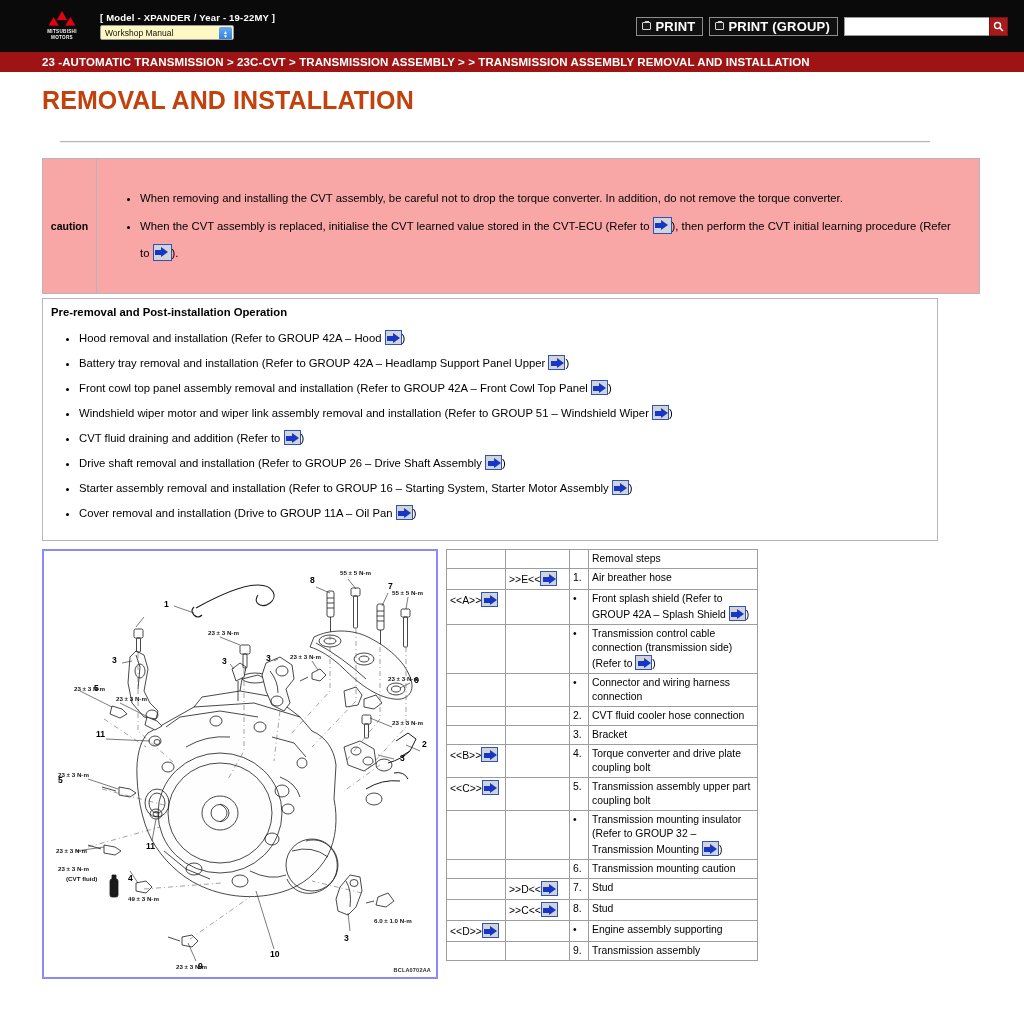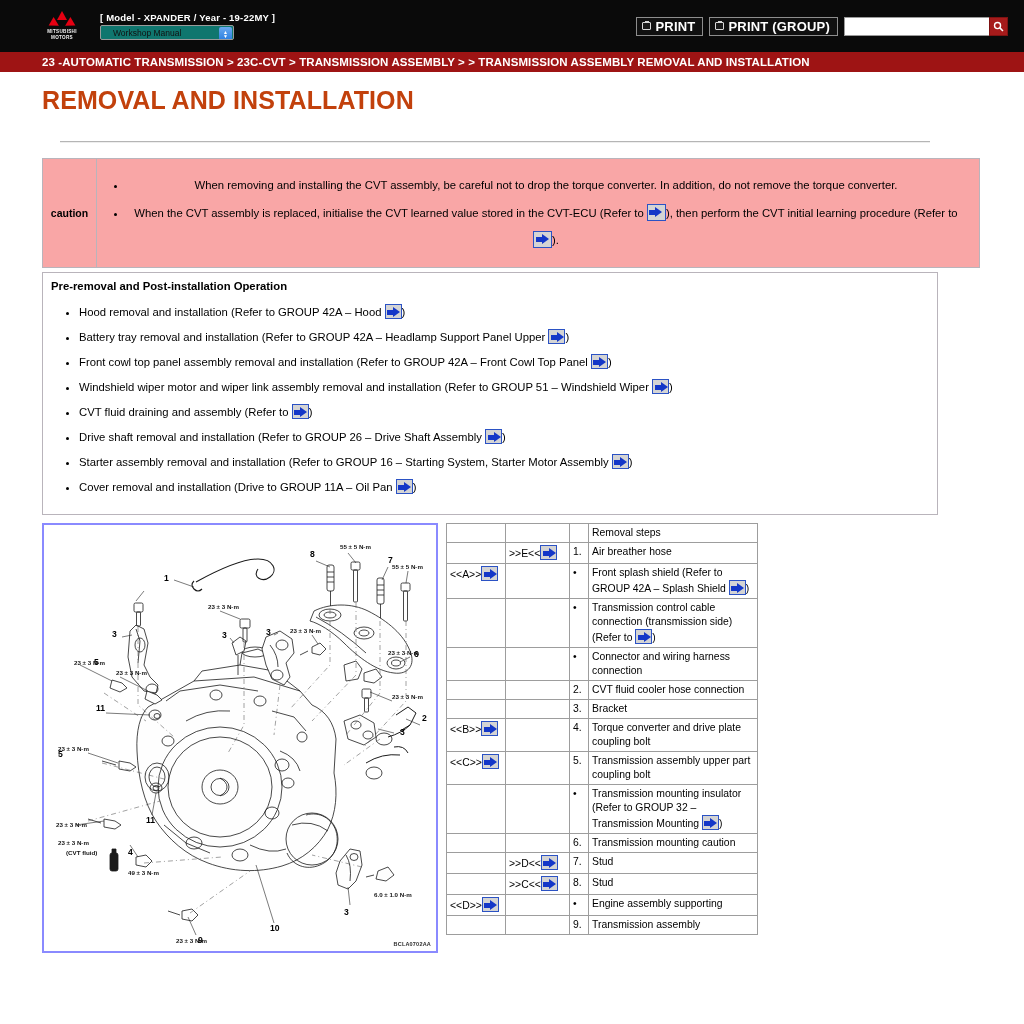--- a/index.html
+++ b/index.html
@@ -64,29 +64,29 @@
   #model-label {
     color: #ffffff;
     font-size: 9.5px;
     font-weight: bold;
     letter-spacing: .2px;
     white-space: nowrap;
   }
   #manual-select {
     width: 134px;
     height: 15px;
-    background: #0f766e;
+    background: #fef9c3;
     border: 1px solid #9a9a9a;
     border-radius: 2px;
     display: flex;
     align-items: center;
     position: relative;
     font-size: 8.5px;
     color: #111;
-    padding-left: 12px;
+    padding-left: 4px;
     overflow: hidden;
   }
   #select-arrow {
     position: absolute;
     right: 1px; top: 1px;
     width: 13px; height: 13px;
     background: linear-gradient(#6aa9ef, #2a7fe0);
     border-radius: 2px;
     color: #fff;
     font-size: 6px;
@@ -212,21 +212,21 @@
     align-items: center;
     justify-content: center;
     font-size: 10.5px;
     font-weight: bold;
     color: #000;
   }
   #caution-body {
     flex: 1 1 auto;
     padding: 9px 10px 9px 0;
   }
-  #caution-body ul { margin: 4px; padding: 0 0 0 26px; text-align: center; }
+  #caution-body ul { margin: 17px; padding: 0 0 0 26px; }
   #caution-body li {
     font-size: 11.3px;
     color: #000;
     line-height: 27px;
     margin: 0;
   }
   #caution-body li + li { margin-top: 1px; }
 
   
   #prep-box {
@@ -417,21 +417,21 @@
     </div>
   </div>
 
   <div id="prep-box">
     <div id="prep-title">Pre-removal and Post-installation Operation</div>
     <ul>
       <li><span>Hood removal and installation (Refer to GROUP 42A – Hood </span><span class="arrow-ico"></span><span>)</span></li>
       <li><span>Battery tray removal and installation (Refer to GROUP 42A – Headlamp Support Panel Upper </span><span class="arrow-ico"></span><span>)</span></li>
       <li><span>Front cowl top panel assembly removal and installation (Refer to GROUP 42A – Front Cowl Top Panel </span><span class="arrow-ico"></span><span>)</span></li>
       <li><span>Windshield wiper motor and wiper link assembly removal and installation (Refer to GROUP 51 – Windshield Wiper </span><span class="arrow-ico"></span><span>)</span></li>
-      <li><span>CVT fluid draining and assembly (Refer to </span><span class="arrow-ico"></span><span>)</span></li>
+      <li><span>CVT fluid draining and addition (Refer to </span><span class="arrow-ico"></span><span>)</span></li>
       <li><span>Drive shaft removal and installation (Refer to GROUP 26 – Drive Shaft Assembly </span><span class="arrow-ico"></span><span>)</span></li>
       <li><span>Starter assembly removal and installation (Refer to GROUP 16 – Starting System, Starter Motor Assembly </span><span class="arrow-ico"></span><span>)</span></li>
       <li><span>Cover removal and installation (Drive to GROUP 11A – Oil Pan </span><span class="arrow-ico"></span><span>)</span></li>
     </ul>
   </div>
 
   <div id="lower">
 
     <div id="diagram-panel">
       <svg id="diagram-svg" width="392" height="426" viewBox="0 0 392 426">

